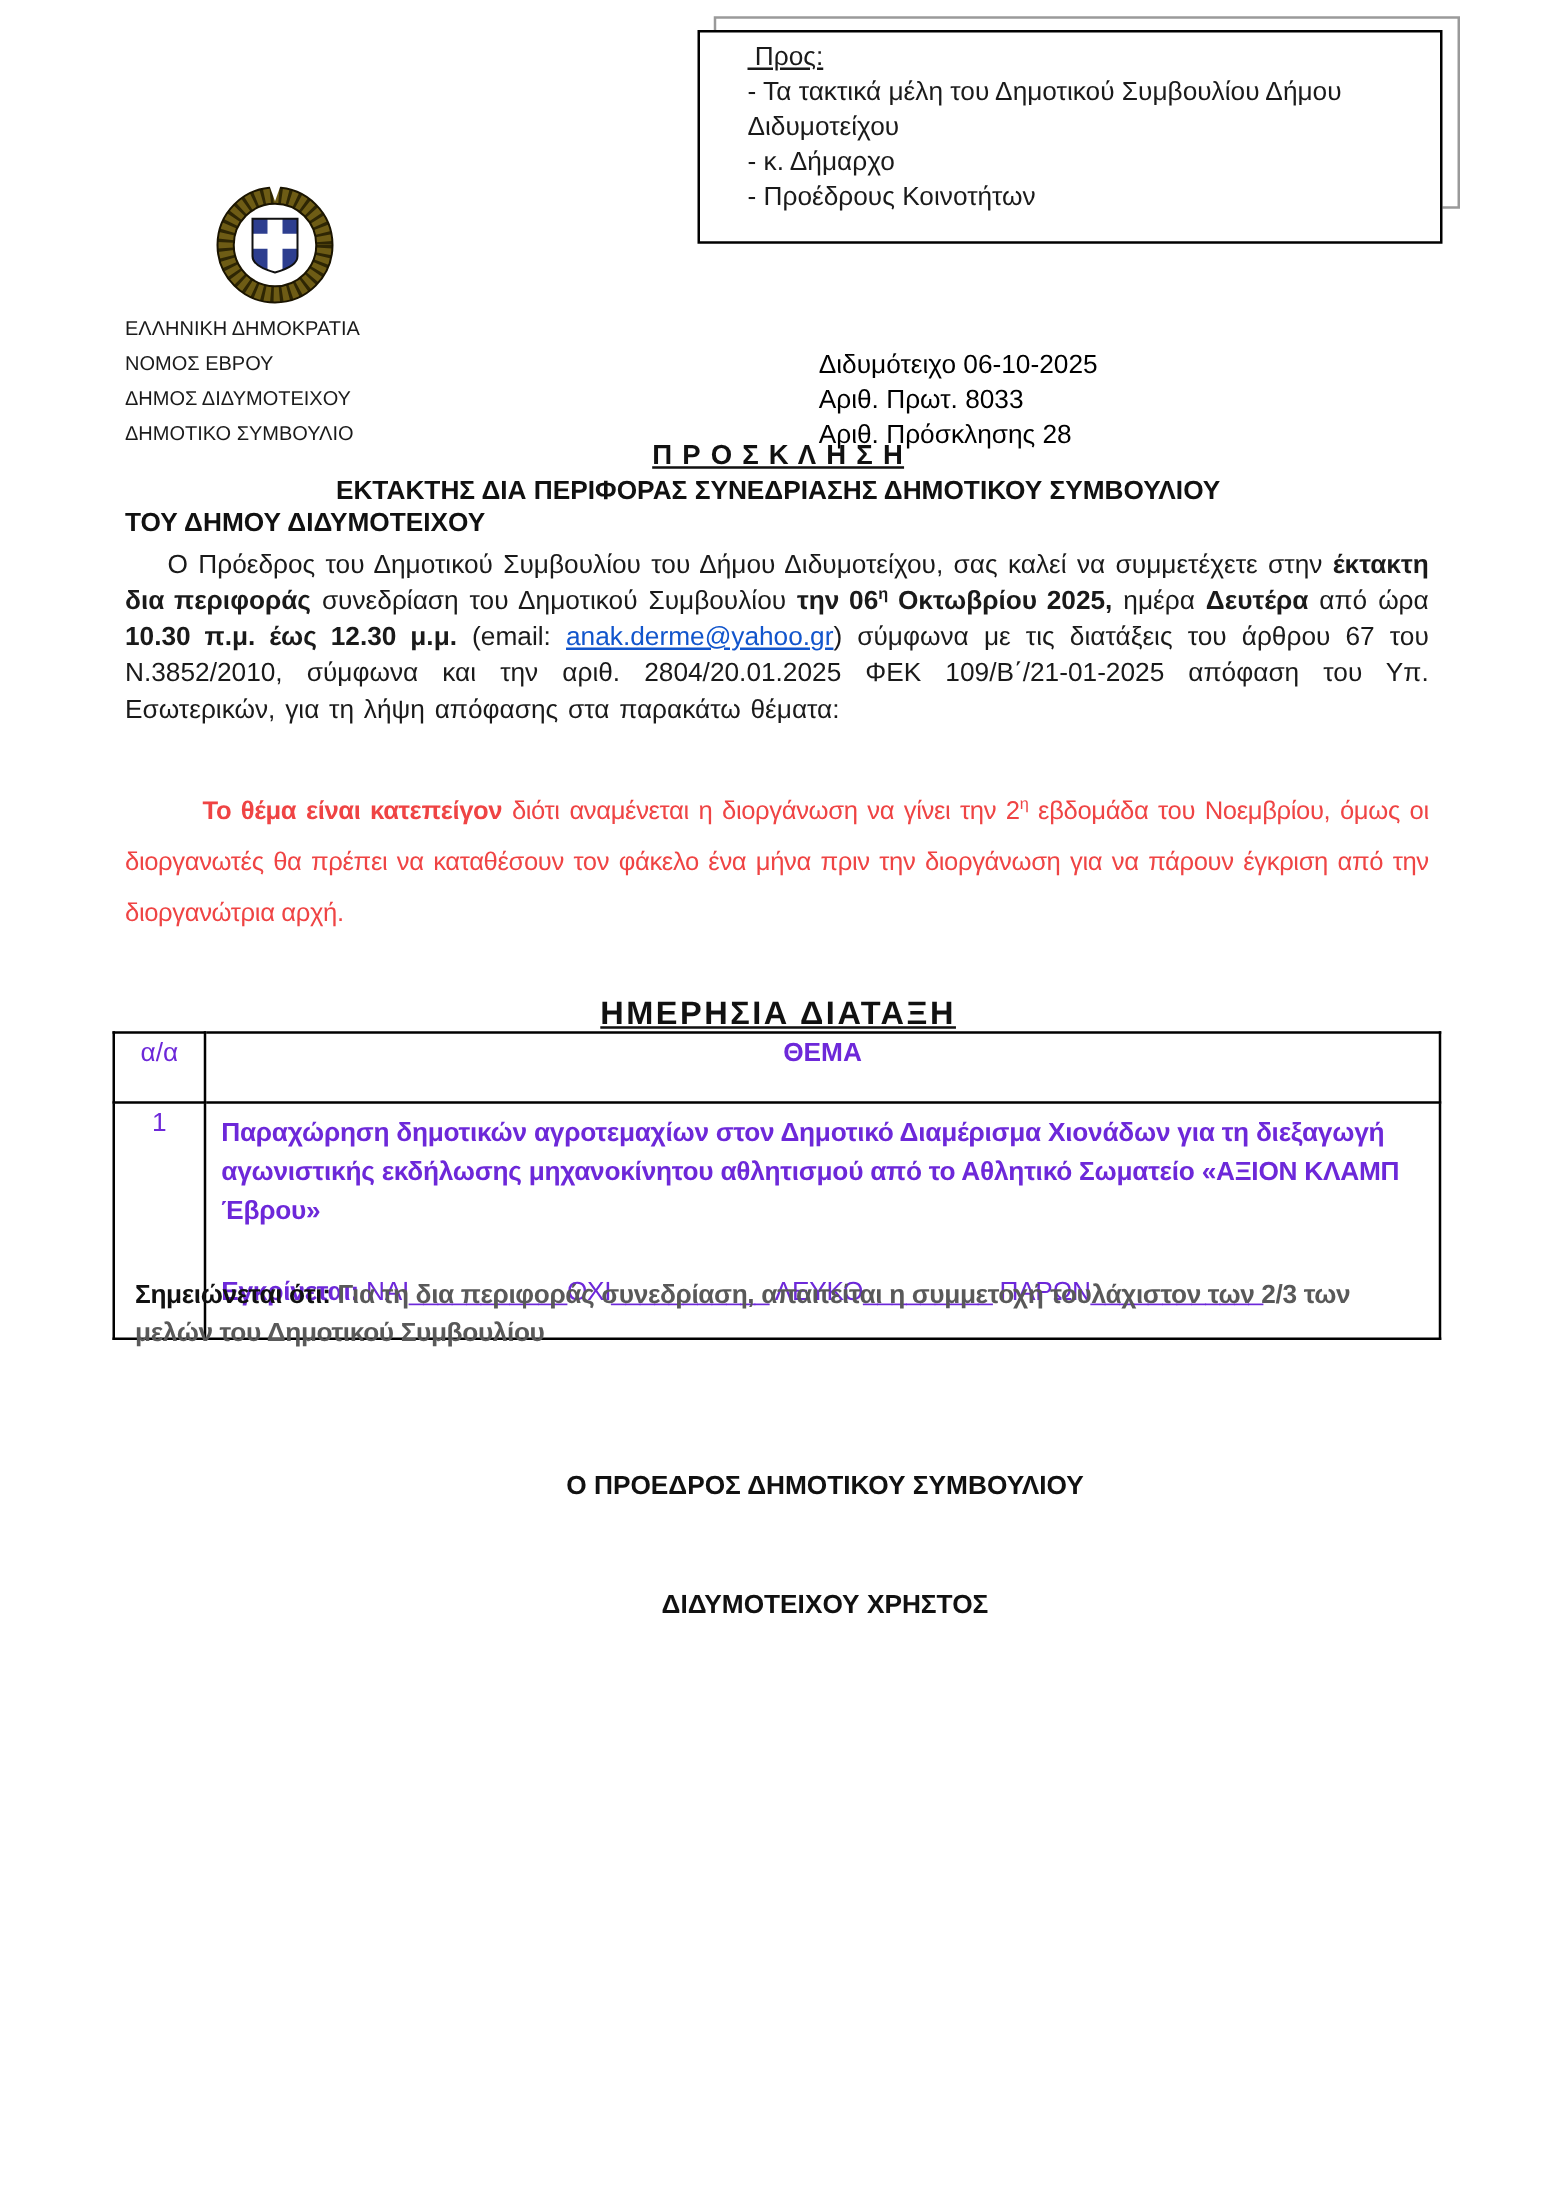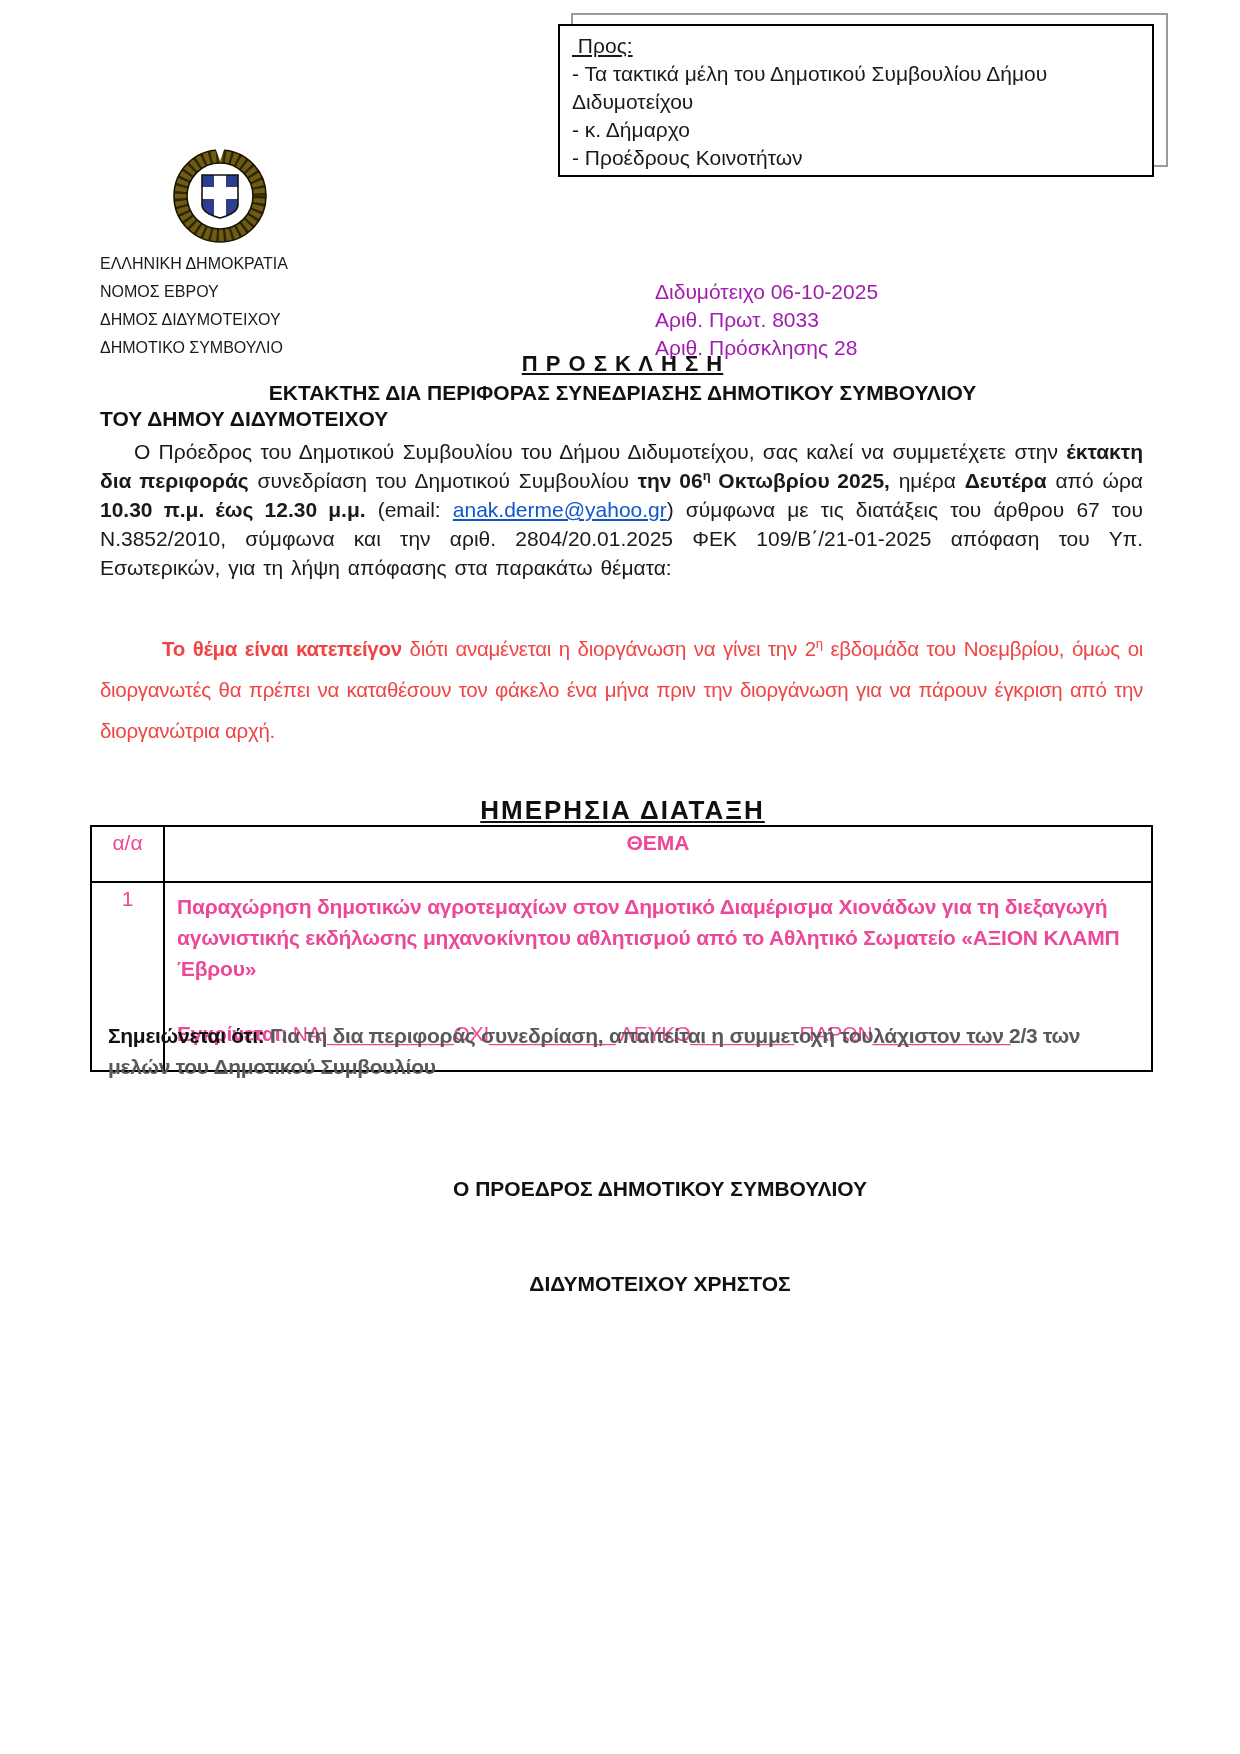--- a/index.html
+++ b/index.html
@@ -10,32 +10,32 @@
     font-family:"Liberation Sans","DejaVu Sans",sans-serif;
     color:#111;
     overflow:hidden;
   }
   
   .rbox-gray{
     position:absolute;left:571px;top:13px;width:593px;height:150px;
     border:2px solid #9a9a9a;background:transparent;
   }
   .rbox-black{
-    position:absolute;left:558px;top:24px;width:596px;height:153px;
+    position:absolute;left:558px;top:24px;width:596px;height:171px;
     border:2px solid #000;background:#fff;
     box-sizing:border-box;
-    padding:6px 10px 0 12px;
+    padding:6px 10px 0 38px;
     font-size:21px;line-height:28px;color:#1a1a1a;
   }
   .rbox-heading{text-decoration:underline;white-space:pre;}
   
   .emblem{position:absolute;left:172px;top:146px;width:96px;height:100px;}
   
   .org-block{position:absolute;left:100px;top:250px;font-size:16px;line-height:28px;color:#1a1a1a;}
-  .meta-block{position:absolute;left:655px;top:278px;font-size:21px;line-height:28px;color:#a21caf;}
+  .meta-block{position:absolute;left:655px;top:278px;font-size:21px;line-height:28px;color:#000000;}
   
   .title-main{
     position:absolute;left:100px;top:351px;width:1045px;text-align:center;
     font-size:22px;font-weight:bold;letter-spacing:1px;
   }
   .title-main span{text-decoration:underline;}
   .title-sub1{position:absolute;left:100px;top:381px;width:1045px;text-align:center;font-size:21px;font-weight:bold;}
   .title-sub2{position:absolute;left:100px;top:407px;width:1045px;font-size:21px;font-weight:bold;}
   
   .para1{
@@ -53,21 +53,21 @@
   a.email{color:#1155cc;text-decoration:underline;cursor:pointer;}
   
   .agenda-heading{
     position:absolute;left:100px;top:795px;width:1045px;text-align:center;
     font-size:26px;font-weight:bold;letter-spacing:2px;
   }
   .agenda-heading span{text-decoration:underline;}
   .agenda-table{
     position:absolute;left:90px;top:825px;width:1063px;
     border-collapse:collapse;table-layout:fixed;
-    font-size:21px;color:#ec4899;
+    font-size:21px;color:#6d28d9;
   }
   .agenda-table td{border:2px solid #000;vertical-align:top;padding:4px 8px;}
   .agenda-table .col-num{width:55px;text-align:center;}
   .agenda-table .hdr-topic{text-align:center;font-weight:bold;height:46px;}
   .agenda-table .cell-topic{padding:8px 14px 24px 12px;}
   .topic-text{font-weight:bold;letter-spacing:-0.2px;line-height:31px;}
   .approval-line{margin-top:38px;letter-spacing:-0.2px;}
   .approval-line b{letter-spacing:-0.2px;}
   
   .note{

